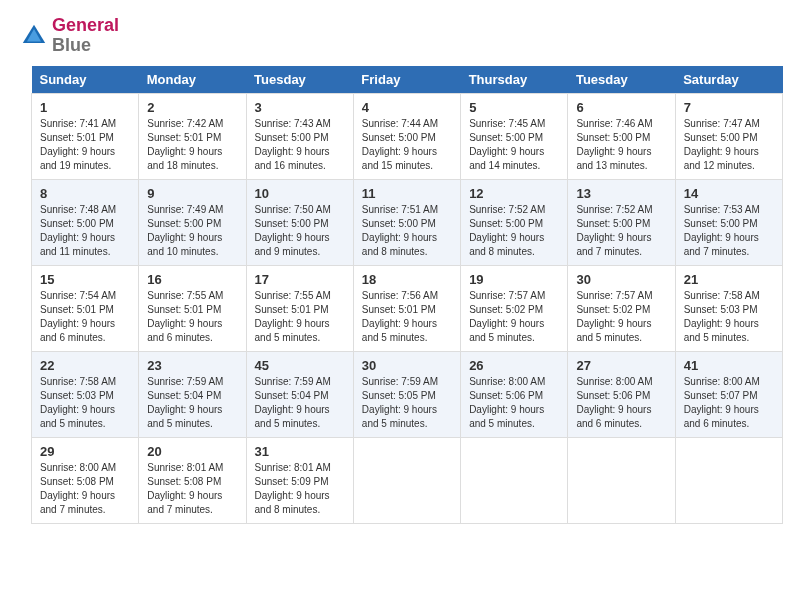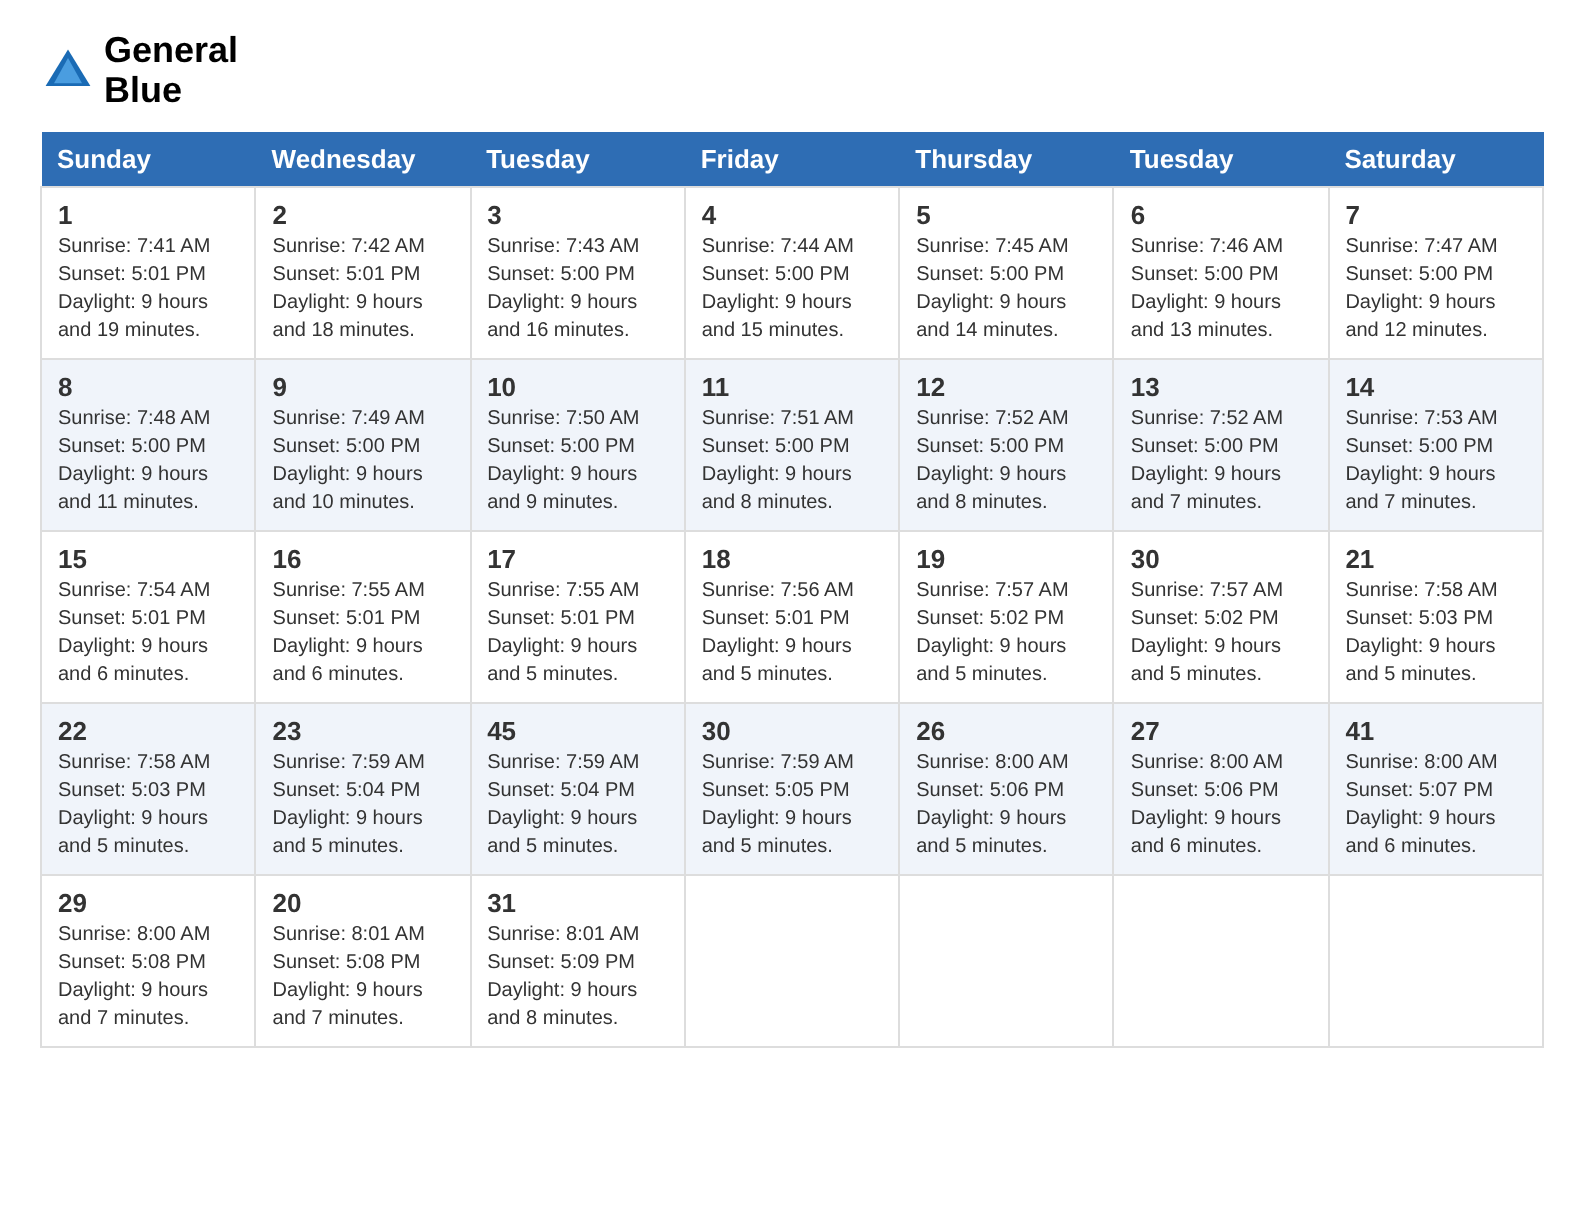--- a/index.html
+++ b/index.html
@@ -21,21 +21,21 @@
       align-items: center;
       gap: 4px;
     }
     .logo-text {
       font-size: 18px;
       font-weight: bold;
       color: #333;
       line-height: 1.1;
     }
     .logo-text span {
-      color: #000000;
+      color: #be185d;
     }
     .logo-icon {
       width: 28px;
       height: 28px;
     }
     .title-block {
       text-align: right;
     }
     .month-title {
       font-size: 36px;
@@ -43,20 +43,21 @@
       color: #333;
     }
     .location {
       font-size: 14px;
       color: #555;
     }
     table {
       width: 100%;
       border-collapse: collapse;
       table-layout: fixed;
+      margin-left: 11px;
     }
     thead tr th {
       background-color: #2e6db4;
       color: #fff;
       text-align: left;
       padding: 6px 8px;
       font-size: 13px;
       font-weight: bold;
     }
     tbody tr td {
@@ -89,34 +90,34 @@
 <body>
 
 <div class="header">
   <div class="logo">
     <svg class="logo-icon" viewBox="0 0 40 40">
       <polygon points="20,4 36,30 4,30" fill="#1a6bb5"></polygon>
       <polygon points="20,10 30,28 10,28" fill="#4a9de0"></polygon>
     </svg>
     <div class="logo-text">
       <div><span>General</span></div>
-      <div style="color:#000000;">Blue</div>
+      <div style="color:#737373;">Blue</div>
     </div>
   </div>
   <div class="title-block">
     <div class="month-title"></div>
     <div class="location"></div>
   </div>
 </div>
 
 <table>
   <thead>
     <tr>
     <th>Sunday</th>
-        <th>Wednesday</th>
+        <th>Monday</th>
         <th>Tuesday</th>
         <th>Friday</th>
         <th>Thursday</th>
         <th>Tuesday</th>
         <th>Saturday</th>
       </tr>
   </thead>
   <tbody id="calendar-body">
   <tr>
         <td>

